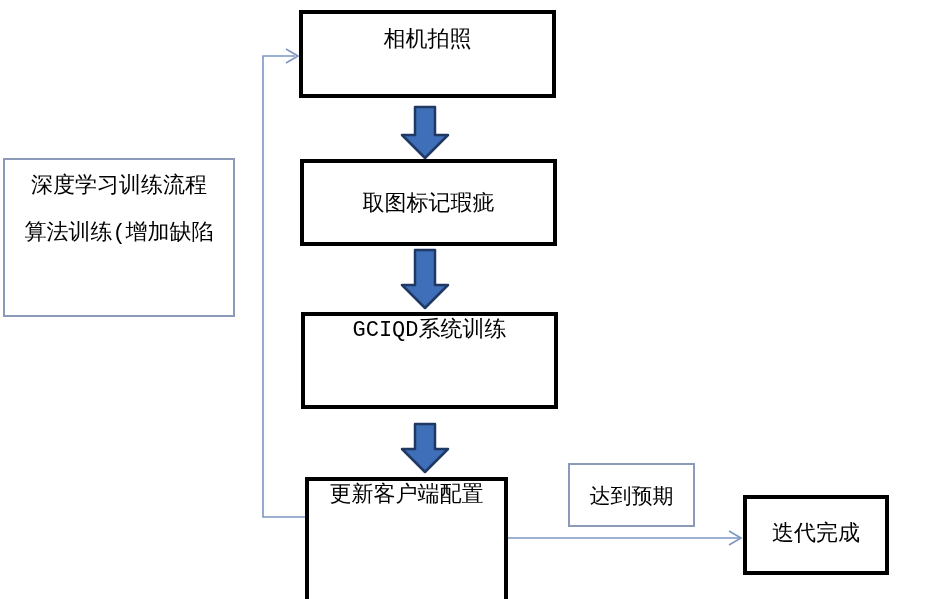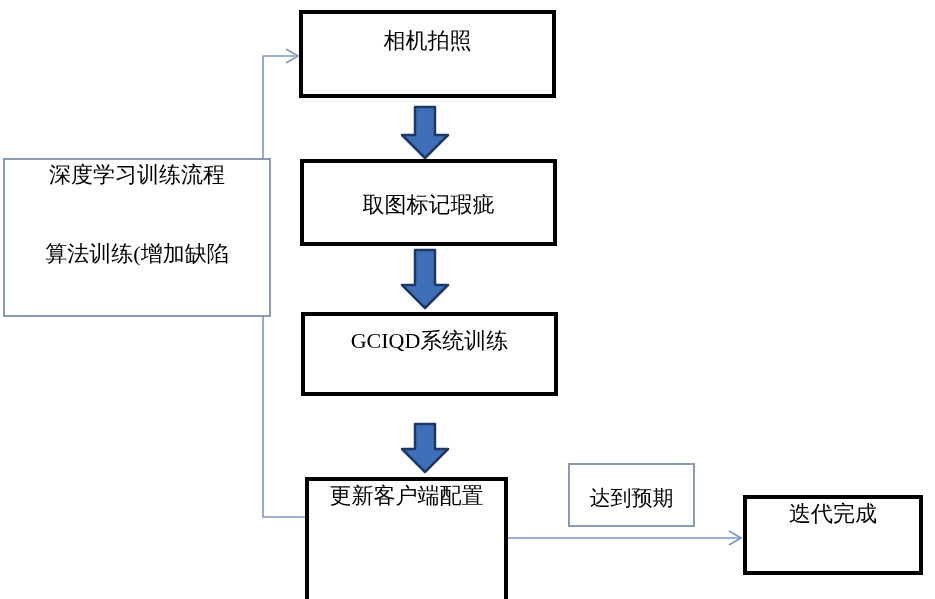--- a/index.html
+++ b/index.html
@@ -1,48 +1,48 @@
 <!DOCTYPE html>
 <html><head>
 <meta charset="utf-8">
 <style>
   html, body { margin: 0; padding: 0; background: #ffffff; }
   #canvas {
     position: relative;
     width: 935px;
     height: 599px;
     background: #ffffff;
-    font-family: Liberation Serif, serif;
+    font-family: Liberation Mono, monospace;
     color: #000000;
     overflow: hidden;
   }
   #connector-layer {
     position: absolute;
     left: 0; top: 0;
     width: 935px; height: 599px;
   }
   .node {
     position: absolute;
     background: #ffffff;
     box-sizing: border-box;
     text-align: center;
     font-size: 22px;
     line-height: 1.35;
   }
   .node.thick { border: 4px solid #000000; }
   .node.thin  { border: 2px solid #8a9ab8; }
   #node-camera { left: 299px; top: 10px;  width: 257px; height: 88px;  padding-top: 12px; }
   #node-mark   { left: 300px; top: 159px; width: 257px; height: 87px;  padding-top: 27px; }
-  #node-train  { left: 301px; top: 312px; width: 257px; height: 84px;  padding-top: 10px; }
+  #node-train  { left: 301px; top: 312px; width: 257px; height: 97px;  }
   #node-update { left: 305px; top: 477px; width: 203px; height: 137px; }
-  #node-done   { left: 743px; top: 495px; width: 180px; height: 80px;  padding-top: 0; }
+  #node-done   { left: 743px; top: 495px; width: 146px; height: 80px;  padding-top: 21px; }
   #node-expect { left: 568px; top: 463px; width: 127px; height: 64px;  padding-top: 19px; font-size: 21px; }
-  #node-note   { left: 3px;   top: 158px; width: 268px; height: 159px; }
+  #node-note   { left: 3px;   top: 158px; width: 232px; height: 159px; padding-top: 12px; }
   #node-note .note-title { margin: 0 0 0 0; }
-  #node-note .note-body  { margin-top: 48px; line-height: 32px; }
+  #node-note .note-body  { margin-top: 16px; line-height: 32px; }
 </style>
 </head>
 <body>
 
 <div id="canvas">
 
   <svg id="connector-layer" viewBox="0 0 935 599" xmlns="http://www.w3.org/2000/svg">
 
     <path d="M 305 517 L 263 517 L 263 56 L 295 56" fill="none" stroke-width="1.6" stroke="#7d96c2"></path>
     <path d="M 286 49 L 298 56 L 286 63" fill="none" stroke-width="1.6" stroke="#7d96c2"></path>

